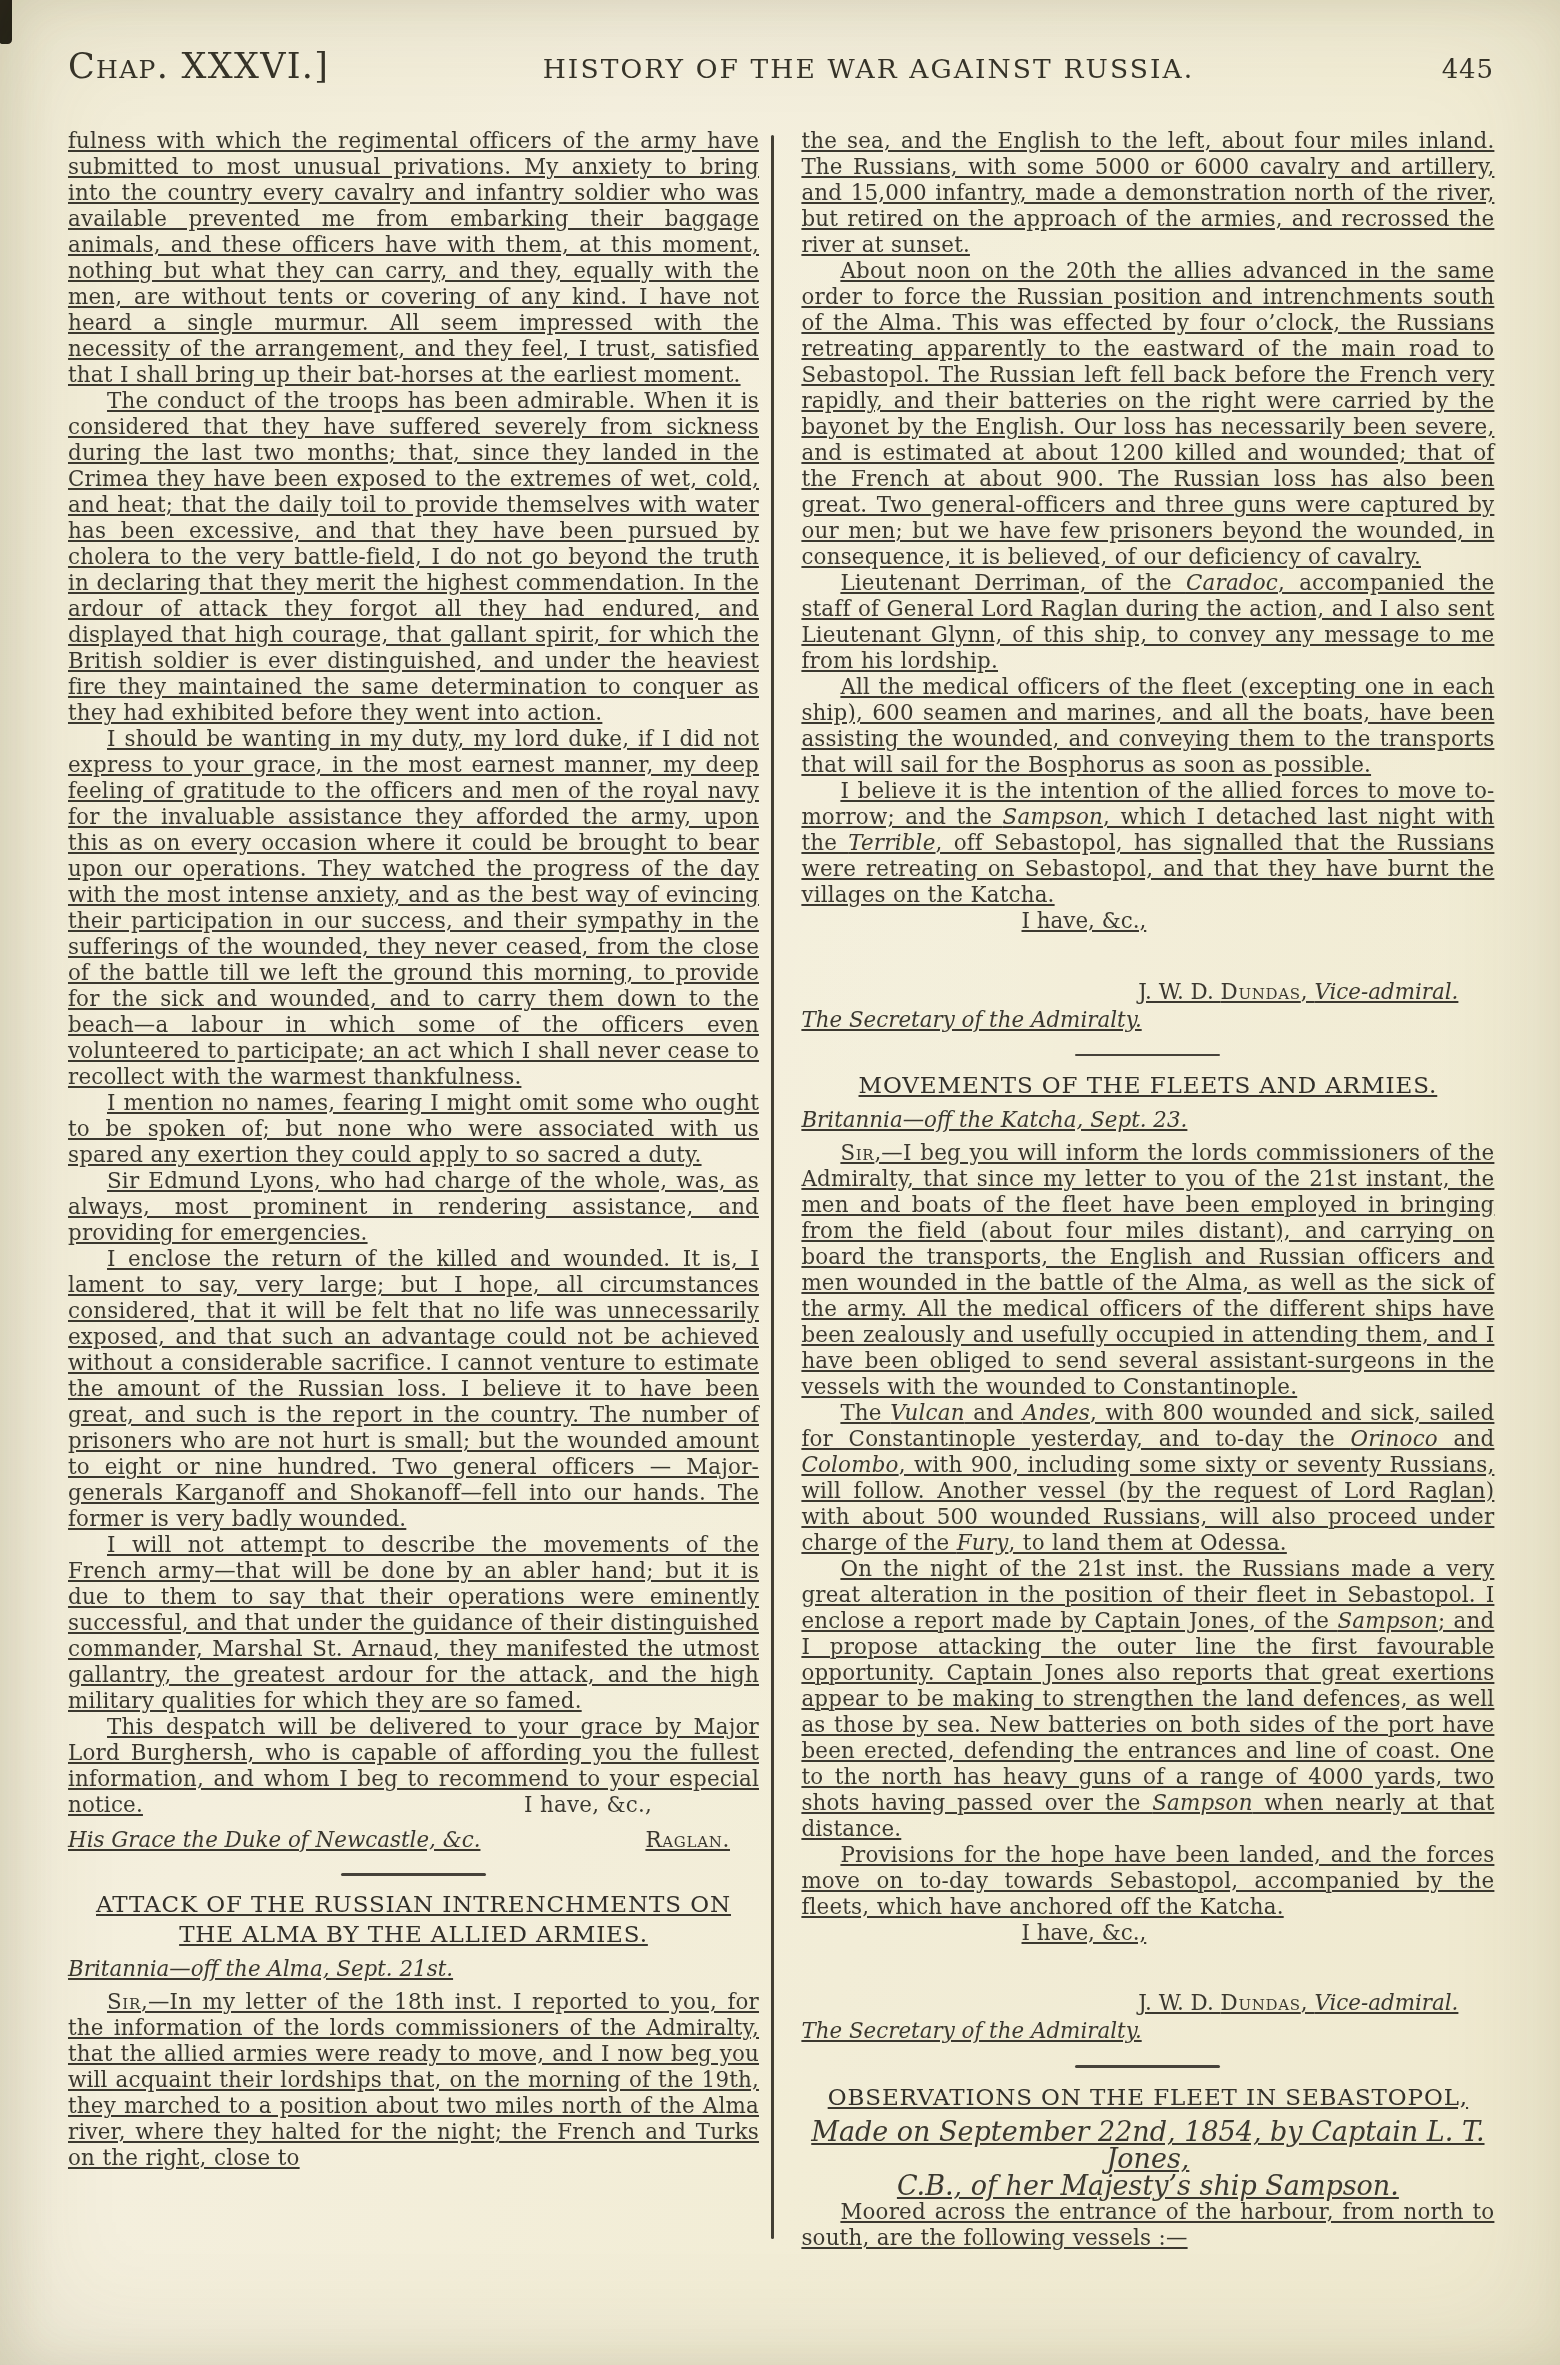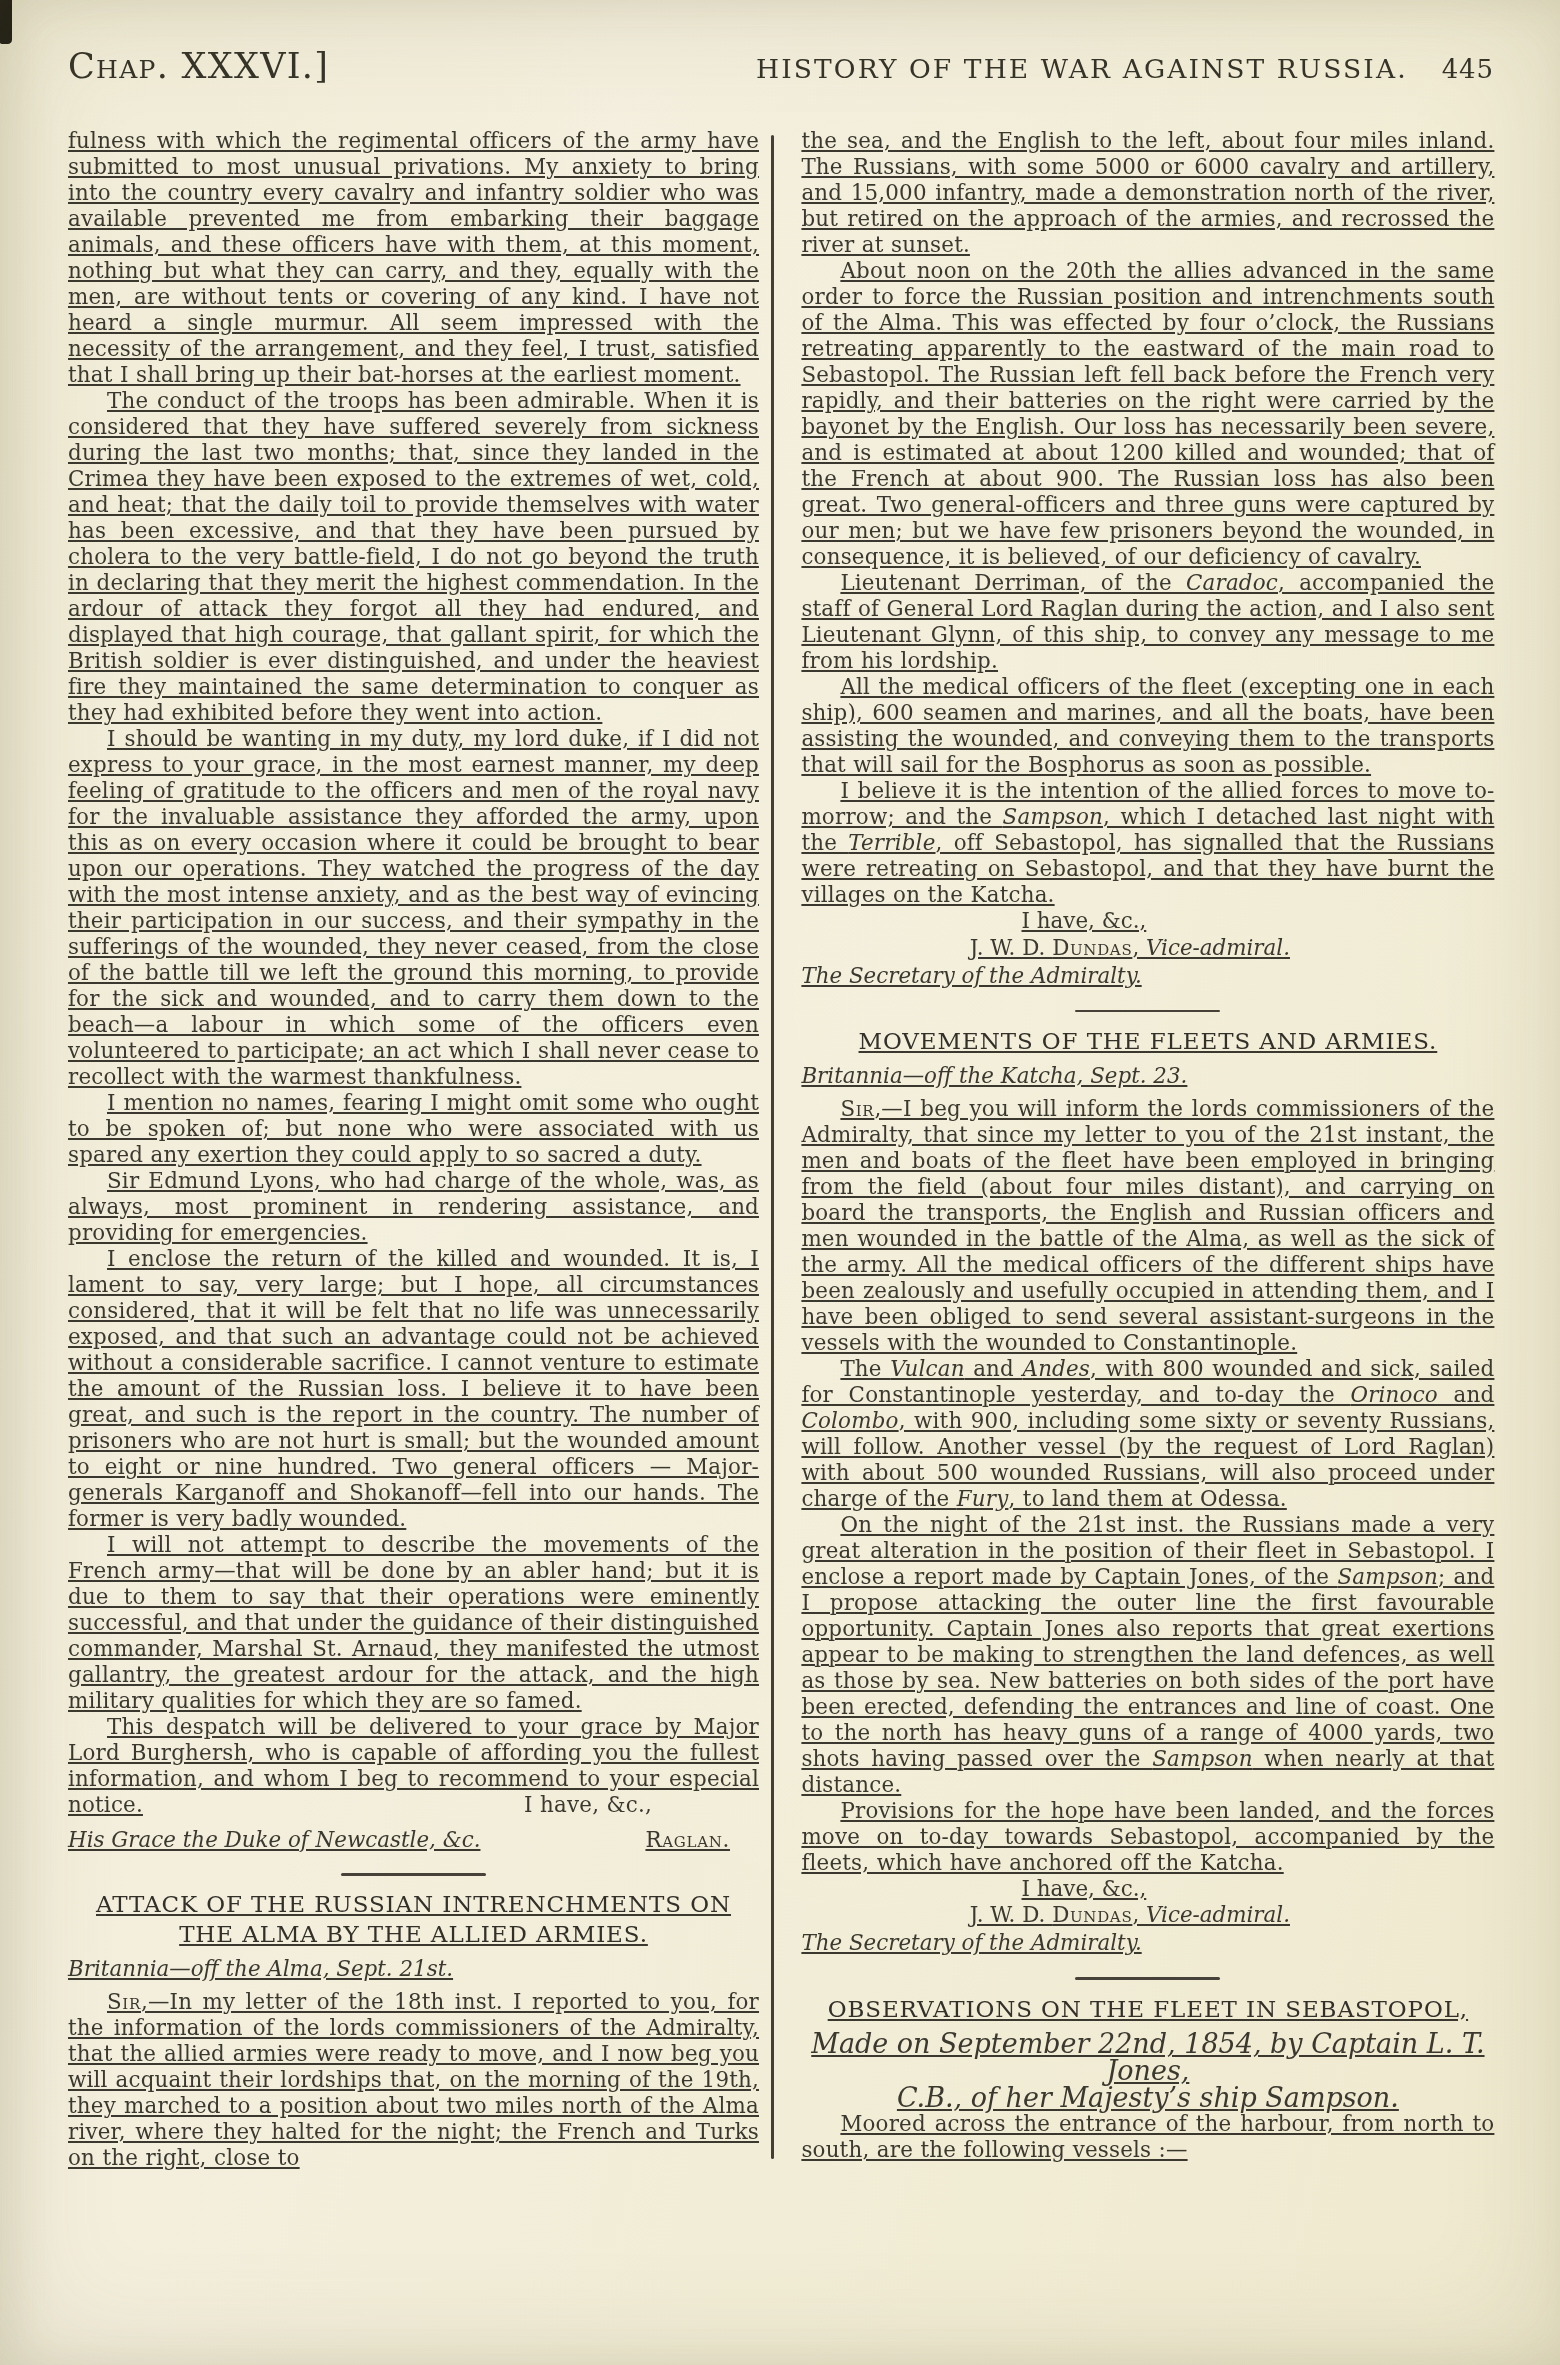--- a/index.html
+++ b/index.html
@@ -21,21 +21,21 @@
     background:#1d1b16;border-radius:0 0 4.3px 1.7px;filter:blur(0.5px);
   }
   .page-header{
     position:absolute;top:46px;left:68px;right:67px;
     display:flex;align-items:baseline;color:#363329;
   }
   .chapter{
     font-size:35px;font-variant:small-caps;letter-spacing:1.3px;white-space:nowrap;
   }
   .title{
-    flex:1;text-align:right;font-size:26.5px;letter-spacing:2.1px;white-space:nowrap;
+    flex:1;text-align:center;font-size:26.5px;letter-spacing:2.1px;white-space:nowrap;
     padding-right:34px;
   }
   .page-number{font-size:26px;letter-spacing:0.9px;}
   .columns{
     position:absolute;top:128px;left:68px;
     display:flex;align-items:stretch;text-decoration:underline;
   }
   .col{width:691px;}
   .col-right{width:693px;}
   .col-divider{
@@ -57,21 +57,21 @@
   .hrule{width:145px;height:2.6px;background:#46423a;border-radius:1.7px;}
   .section-heading{
     font-size:23px;font-weight:normal;text-align:center;letter-spacing:0.9px;
     line-height:30px;margin:12px 22px 6.8px;color:#33302a;
   }
   .dateline{
     font-size:21.4px;line-height:26px;text-align:left;padding-right:6.8px;margin:0 0 6.8px;
   }
   .sigline{font-size:21.4px;line-height:26.5px;}
   .sig-center{text-align:center;padding-right:128px;}
-  .sig-right{text-align:center;padding-right:36px;}
+  .sig-right{text-align:right;padding-right:36px;margin-top:44px;}
   .closing{font-size:21.4px;line-height:26.5px;margin:1.7px 0 3.4px;}
   .subheading-line{font-size:27px;line-height:27px;text-align:center;}
 </style>
 </head>
 <body>
 
 <div class="page">
   <div class="corner-mark"></div>
 
   <header class="page-header">

